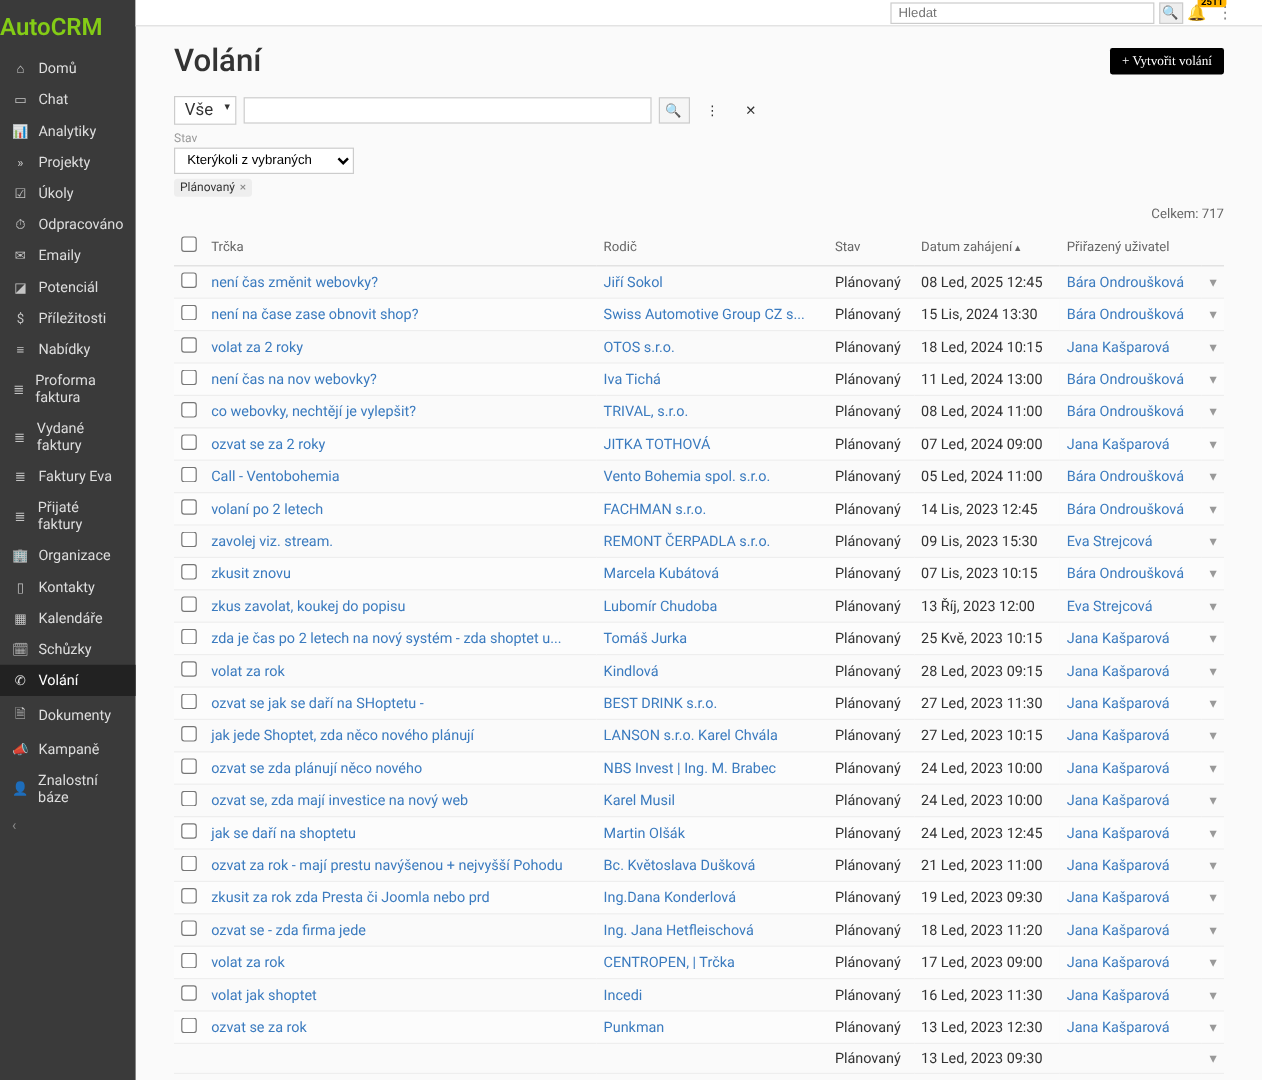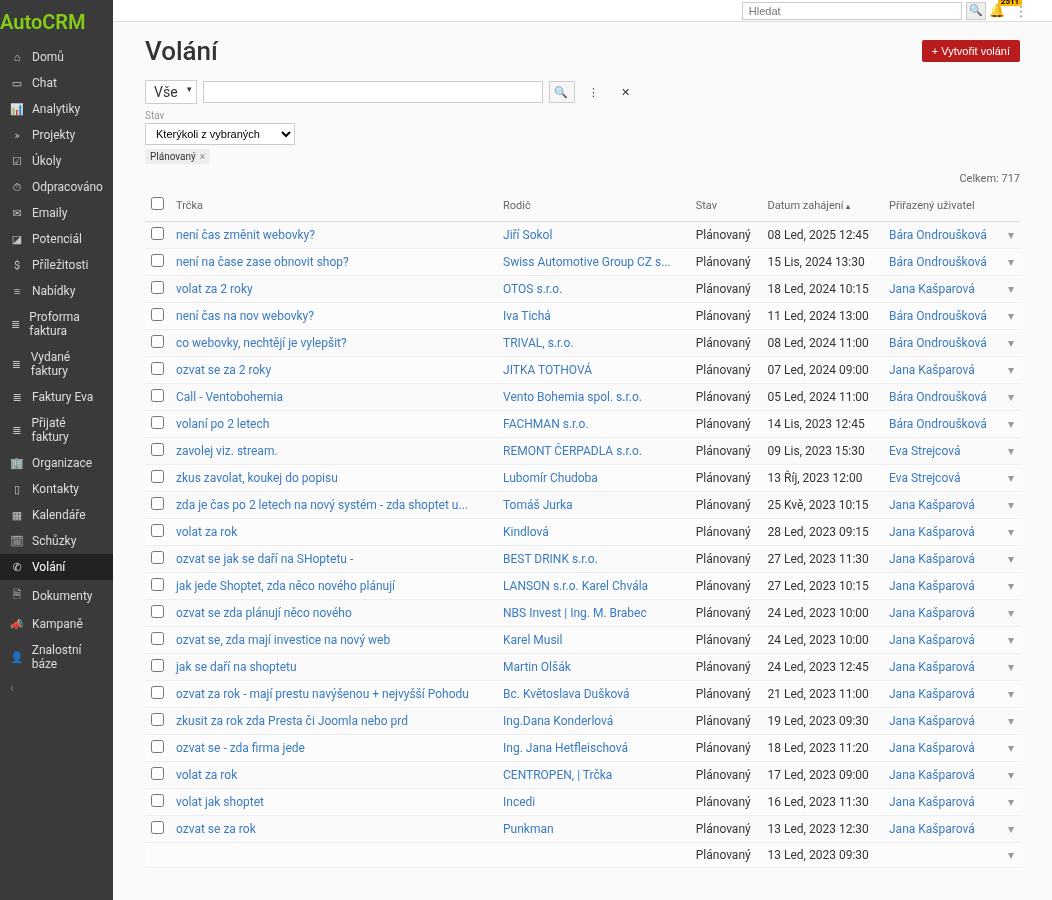--- a/index.html
+++ b/index.html
@@ -15,21 +15,21 @@
 .main { flex: 1; display: flex; flex-direction: column; }
 .topbar { height: 22px; background: #fff; border-bottom: 1px solid #ddd; display: flex; justify-content: flex-end; align-items: center; padding: 0 20px; gap:4px;}
 .search { width: 220px; height: 18px; border: 1px solid #ccc; padding: 0 6px; font-size: 11px; }
 .sbtn { width:20px; height:18px; background:#eee; border:1px solid #ccc; display:flex; align-items:center; justify-content:center; font-size:11px; cursor:pointer;}
 .bell { position:relative; font-size:13px; cursor:pointer; }
 .badge { position:absolute; top:-6px; left:8px; background:#ffb400; color:#000; font-size:8px; padding:0 3px; border-radius:3px; font-weight:bold;}
 .dots { cursor:pointer; font-size:14px; color:#888; padding:0 4px;}
 .content { padding: 14px 32px; }
 .hrow { display:flex; justify-content: space-between; align-items:center; margin-bottom:14px;}
 h1 { font-size: 26px; font-weight: 500; color:#333; }
-.createbtn { background:#b91c1c; color:#fff; border:none; padding:5px 10px; font-size:11px; cursor:pointer; border-radius:2px;}
+.createbtn { background:#000000; color:#fff; border:none; padding:5px 10px; font-size:11px; cursor:pointer; border-radius:2px;font-family:Liberation Serif, serif;}
 .filters { display:flex; align-items:center; gap:6px; margin-bottom:6px;}
 .fselect { border:1px solid #ccc; background:#fff; padding:3px 18px 3px 8px; font-size:14px; position:relative; cursor:pointer;}
 .fselect::after{content:"▾"; position:absolute; right:4px; font-size:9px;}
 .finput { flex:1; max-width:340px; border:1px solid #ccc; height:22px; padding:0 6px; font-size:11px;}
 .ibtn { width:26px; height:22px; border:1px solid #ccc; background:#f5f5f5; display:flex; align-items:center; justify-content:center; cursor:pointer; font-size:11px;}
 .flabel { font-size:10px; color:#999; margin-bottom:2px; display:block;}
 .stavsel { border:1px solid #ccc; padding:3px 6px; font-size:11px; width:150px; background:#fff;}
 .tag { display:inline-flex; align-items:center; background:#eee; border-radius:3px; padding:2px 5px; font-size:10px; margin-top:4px;}
 .tag .x { margin-left:4px; cursor:pointer; color:#888;}
 .total { text-align:right; font-size:11px; color:#666; margin:8px 0 4px;}
@@ -265,20 +265,29 @@
               <td class="cb"><input type="checkbox" style=""></td>
               <td><a href="#" class="lnk">zavolej viz. stream.</a></td>
               <td><a href="#" class="lnk">REMONT ČERPADLA s.r.o.</a></td>
               <td>Plánovaný</td>
               <td>09 Lis, 2023 15:30</td>
               <td><a href="#" class="lnk">Eva Strejcová</a></td>
               <td class="rowmenu">▾</td>
             </tr>
             <tr>
               <td class="cb"><input type="checkbox" style=""></td>
+              <td><a href="#" class="lnk">zkusit znovu</a></td>
+              <td><a href="#" class="lnk">Marcela Kubátová</a></td>
+              <td>Plánovaný</td>
+              <td>07 Lis, 2023 10:15</td>
+              <td><a href="#" class="lnk">Bára Ondroušková</a></td>
+              <td class="rowmenu">▾</td>
+            </tr>
+            <tr>
+              <td class="cb"><input type="checkbox" style=""></td>
               <td><a href="#" class="lnk">zkus zavolat, koukej do popisu</a></td>
               <td><a href="#" class="lnk">Lubomír Chudoba</a></td>
               <td>Plánovaný</td>
               <td>13 Říj, 2023 12:00</td>
               <td><a href="#" class="lnk">Eva Strejcová</a></td>
               <td class="rowmenu">▾</td>
             </tr>
             <tr>
               <td class="cb"><input type="checkbox" style=""></td>
               <td><a href="#" class="lnk">zda je čas po 2 letech na nový systém - zda shoptet u...</a></td>

